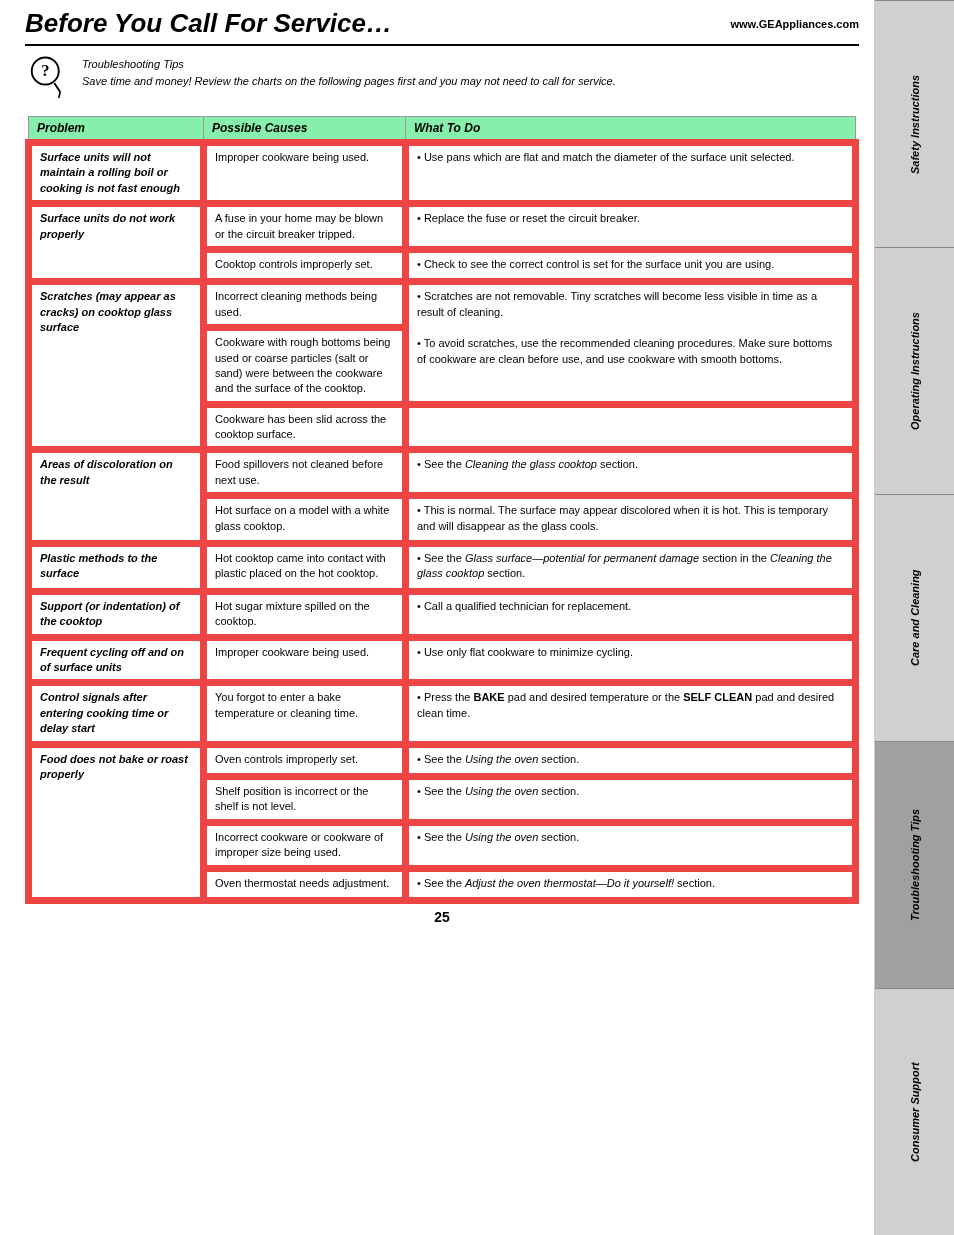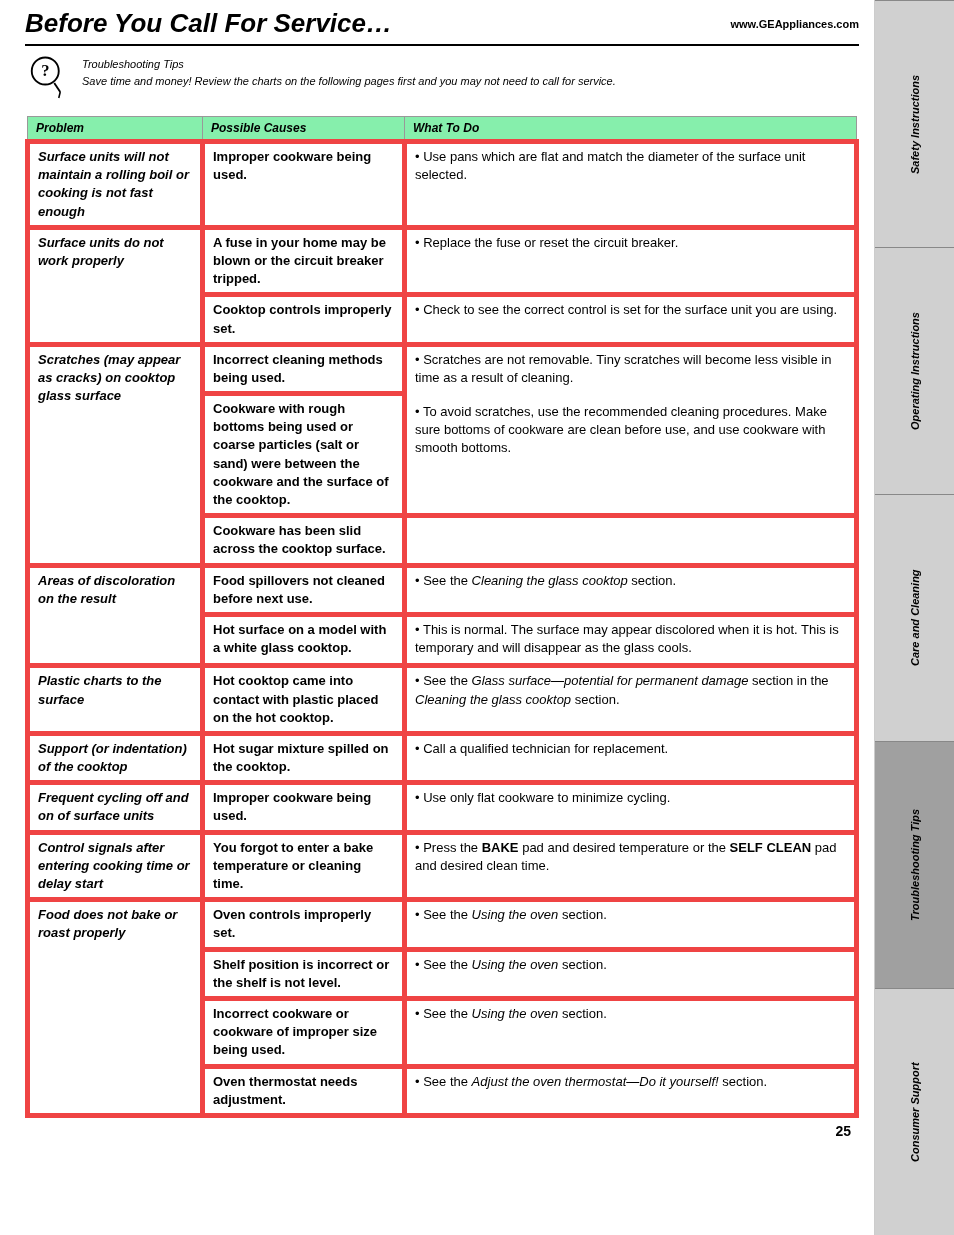--- a/index.html
+++ b/index.html
@@ -77,37 +77,37 @@
       background: #86efac;
       font-weight: bold;
       font-style: italic;
       font-size: 12px;
       border: 1px solid #999;
       padding: 4px 8px;
       text-align: left;
     }
 
     .main-table td {
-      border: 5px solid #ef4444;
+      border: 7px solid #ef4444;
       padding: 4px 8px;
       vertical-align: top;
-      font-size: 13px;
+      font-size: 11px;
       line-height: 1.4;
     }
 
     .problem-cell {
       font-weight: bold;
       font-style: italic;
       width: 175px;
       vertical-align: top;
       padding: 5px 8px;
     }
 
     .cause-cell {
-      font-weight: bold;
+      font-weight: normal;
       width: 202px;
       vertical-align: top;
       padding: 5px 8px;
     }
 
     .solution-cell {
       vertical-align: top;
       padding: 5px 8px;
     }
 
@@ -259,21 +259,21 @@
         <tr>
           <td class="cause-cell">Hot surface on a model with a white glass cooktop.</td>
           <td class="solution-cell">
             <ul>
                 <li>This is normal. The surface may appear discolored when it is hot. This is temporary and will disappear as the glass cools.</li>
               </ul>
           </td>
         </tr>
 
         <tr>
-          <td class="problem-cell"><em>Plastic charts to the surface</em></td>
+          <td class="problem-cell"><em>Plastic methods to the surface</em></td>
           <td class="cause-cell">Hot cooktop came into contact with plastic placed on the hot cooktop.</td>
           <td class="solution-cell">
             <ul>
                 <li>See the <em>Glass surface—potential for permanent damage</em> section in the <em>Cleaning the glass cooktop</em> section.</li>
               </ul>
           </td>
         </tr>
 
         <tr>
           <td class="problem-cell"><em>Support (or indentation) of the cooktop</em></td>
@@ -335,21 +335,21 @@
           <td class="solution-cell">
             <ul>
                 <li>See the <em>Adjust the oven thermostat—Do it yourself!</em> section.</li>
               </ul>
           </td>
         </tr>
 
       </tbody>
     </table>
 
-    <div class="page-num" style="text-align:right; font-size:14px; font-weight:bold; padding-top:5px;">25</div>
+    <div class="page-num" style="text-align:center; font-size:14px; font-weight:bold; padding-top:5px;">25</div>
 
   </div>
 
   <div class="side-tabs" style="width:80px; display:flex; flex-direction:column; border-left:1px solid #ccc;">
     <div class="tab-item" style="flex:1; display:flex; align-items:center; justify-content:center; writing-mode:vertical-rl; transform:rotate(180deg); font-size:11px; font-weight:bold; font-style:italic; background:#d0d0d0; border-bottom:1px solid #888; padding:8px 5px; cursor:pointer;">Safety Instructions</div>
     <div class="tab-item" style="flex:1; display:flex; align-items:center; justify-content:center; writing-mode:vertical-rl; transform:rotate(180deg); font-size:11px; font-weight:bold; font-style:italic; background:#d0d0d0; border-bottom:1px solid #888; padding:8px 5px; cursor:pointer;">Operating Instructions</div>
     <div class="tab-item" style="flex:1; display:flex; align-items:center; justify-content:center; writing-mode:vertical-rl; transform:rotate(180deg); font-size:11px; font-weight:bold; font-style:italic; background:#d0d0d0; border-bottom:1px solid #888; padding:8px 5px; cursor:pointer;">Care and Cleaning</div>
     <div class="tab-item active-tab" style="flex:1; display:flex; align-items:center; justify-content:center; writing-mode:vertical-rl; transform:rotate(180deg); font-size:11px; font-weight:bold; font-style:italic; background:#a0a0a0; border-bottom:1px solid #888; padding:8px 5px; cursor:pointer;">Troubleshooting Tips</div>
     <div class="tab-item" style="flex:1; display:flex; align-items:center; justify-content:center; writing-mode:vertical-rl; transform:rotate(180deg); font-size:11px; font-weight:bold; font-style:italic; background:#d0d0d0; padding:8px 5px; cursor:pointer;">Consumer Support</div>
   </div>

